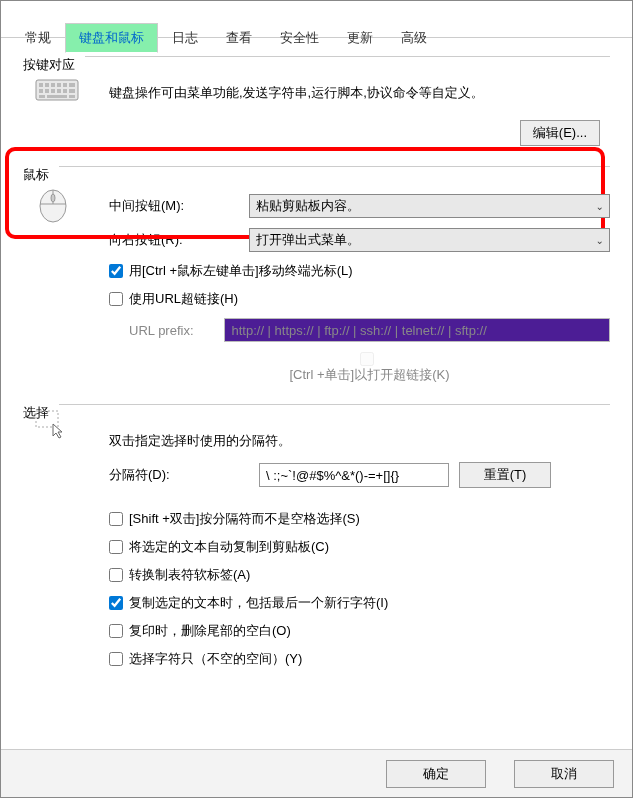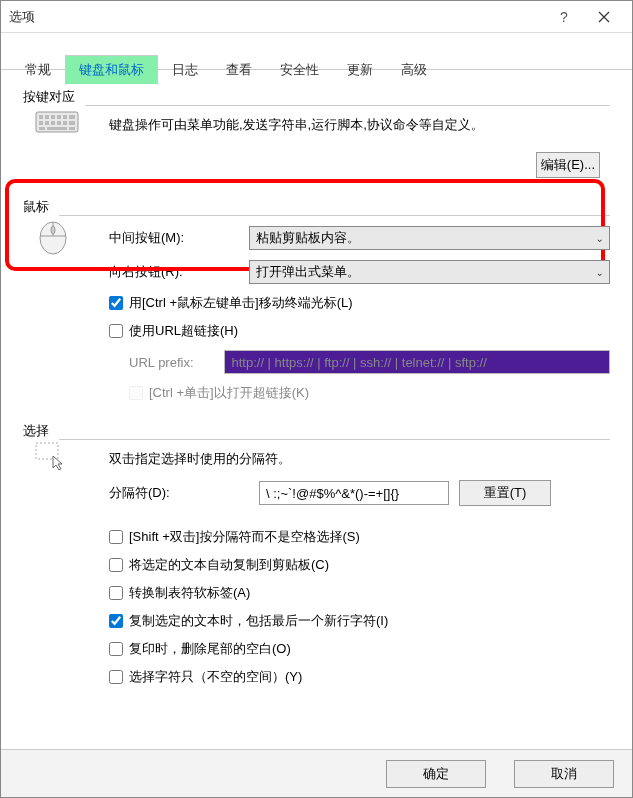--- a/index.html
+++ b/index.html
@@ -6,61 +6,52 @@
 body { font-family: "Microsoft YaHei", "Segoe UI", sans-serif; font-size: 13px; background: #fff; color: #000; }
 .window { width: 633px; height: 798px; border: 1px solid #888; background: #fff; display: flex; flex-direction: column; }
 .titlebar { height: 32px; display: flex; align-items: center; padding: 0 8px; border-bottom: 1px solid #ddd; }
 .titlebar-text { flex: 1; font-size: 13px; color: #333; }
 .titlebar-btn { width: 40px; height: 30px; display: flex; align-items: center; justify-content: center; font-size: 14px; color: #555; cursor: pointer; }
 .tabs { display: flex; border-bottom: 1px solid #ccc; padding: 6px 10px 0 10px; gap: 0; }
 .tab { padding: 5px 13px; font-size: 13px; color: #333; border: 1px solid transparent; border-bottom: none; cursor: pointer; position: relative; top: 16px; }
 .tab.active { border-color: #ccc; background: #86efac; border-bottom: 1px solid #fff; color:#0066cc; }
 .content { flex: 1; padding: 18px 22px 10px 22px; overflow: auto; position: relative; }
 .section { margin-bottom: 20px; }
-.section-header { display: flex; align-items: flex-end; margin-bottom: 10px; }
+.section-header { display: flex; align-items: flex-start; margin-bottom: 10px; }
 .section-title { font-size: 13px; color: #000; margin-right: 10px; white-space: nowrap; }
 .section-line { flex: 1; height: 1px; background: #ccc; }
 .section-body { padding-left: 86px; }
 .section-icon { position: absolute; width: 46px; height: 40px; }
 .desc { font-size: 13px; margin-bottom: 18px; }
 .row { display: flex; align-items: center; margin-bottom: 10px; }
 .label-col { width: 140px; font-size: 13px; }
 .select { width: 100%; height: 24px; border: 1px solid #888; background: #e8e8e8; font-size: 13px; padding: 2px 20px 2px 6px; appearance: none; position: relative; }
 .select-wrap { position: relative; flex: 1; }
 .select-arrow { position: absolute; right: 6px; top: 50%; transform: translateY(-50%); pointer-events: none; font-size: 10px; color: #444; }
-.btn { height: 26px; padding: 0 4px; border: 1px solid #999; background: #eee; font-size: 13px; cursor: pointer; }
+.btn { height: 26px; padding: 0 12px; border: 1px solid #999; background: #eee; font-size: 13px; cursor: pointer; }
 .right-btn-row { display: flex; justify-content: flex-end; margin-top: 6px; padding-right: 10px;}
 .checkbox-row { display: flex; align-items: center; margin-bottom: 10px; padding-left: 0; }
 .checkbox-row input[type=checkbox] { width: 14px; height: 14px; margin-right: 6px; accent-color: #0078d7; }
-.checkbox-row.indent { padding-left: 20px; }
+.checkbox-row.indent { padding-left: 20px; flex-direction: column; }
 .checkbox-row.disabled { color: #888; }
 .checkbox-row.disabled input { opacity: .35; }
 .text-input { height: 24px; border: 1px solid #999; padding: 2px 6px; font-size: 13px; width: 100%; }
 .text-input.disabled { color: #888; background: #4c1d95; border-color: #bbb; }
 .highlight-box { position: absolute; border: 4px solid #f00; border-radius: 10px; pointer-events: none; }
 .footer { height: 48px; border-top: 1px solid #ccc; display: flex; justify-content: flex-end; align-items: center; padding: 0 18px; gap: 28px; background: #f3f3f3; }
 .footer .btn { width: 100px; height: 28px; }
 .kbd-icon svg, .mouse-icon svg, .select-icon svg { display: block; }
 .sel-input-row { display:flex; align-items:center; gap:10px; }
 .sel-input-row .text-input { width: 190px; }
 </style>
 </head>
 <body>
 
 <div class="window">
 
-  <div class="titlebar">
-    <span class="titlebar-text">选项</span>
-    <div class="titlebar-btn">?</div>
-    <div class="titlebar-btn">
-      <svg width="12" height="12" viewBox="0 0 12 12">
-          <path d="M1 1 L11 11 M11 1 L1 11" stroke="#333" stroke-width="1.2"></path>
-        </svg>
-    </div>
-  </div>
 
   <div class="tabs">
     <div class="tab">常规</div>
     <div class="tab active">键盘和鼠标</div>
     <div class="tab">日志</div>
     <div class="tab">查看</div>
     <div class="tab">安全性</div>
     <div class="tab">更新</div>
     <div class="tab">高级</div>
   </div>

